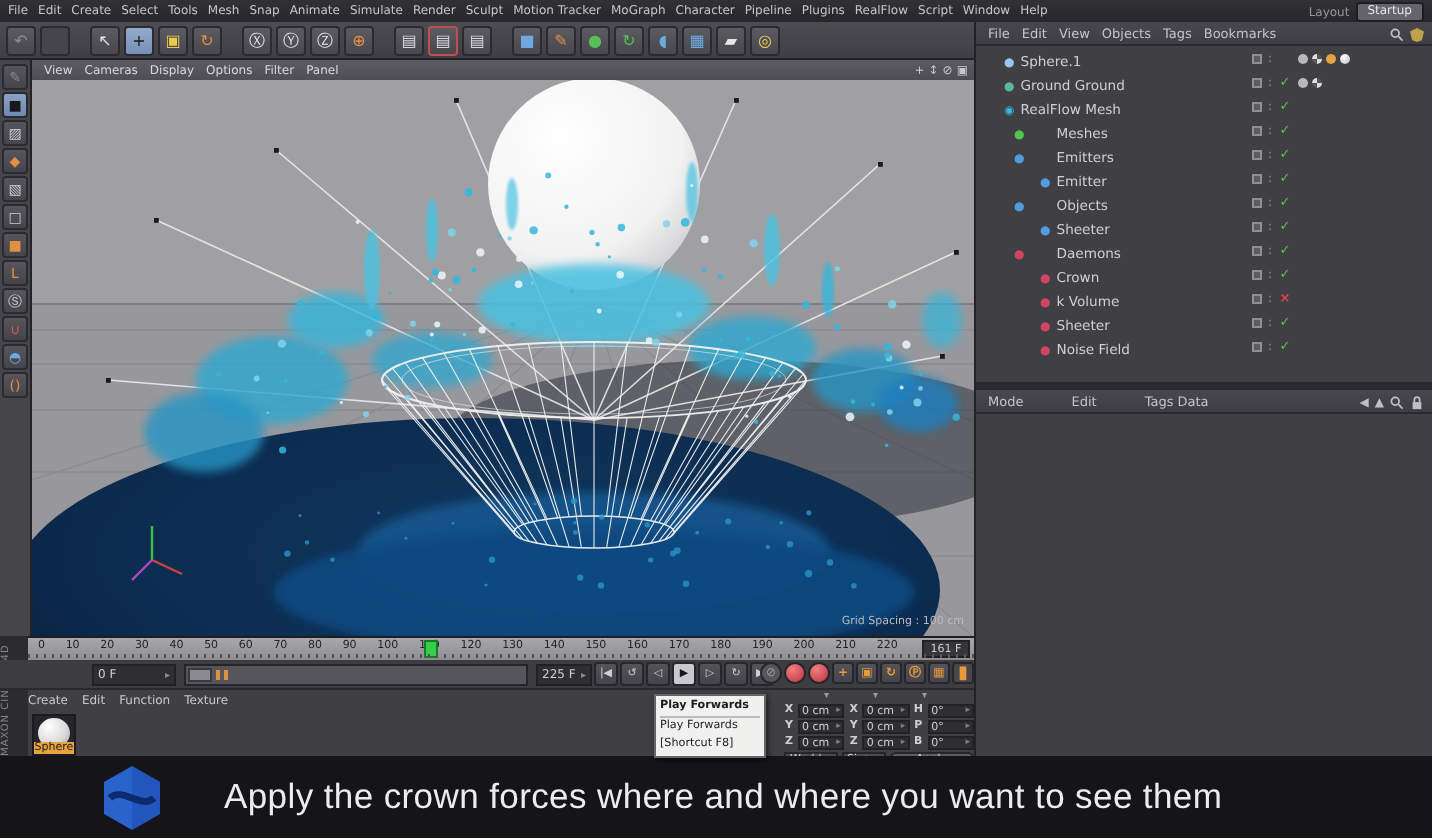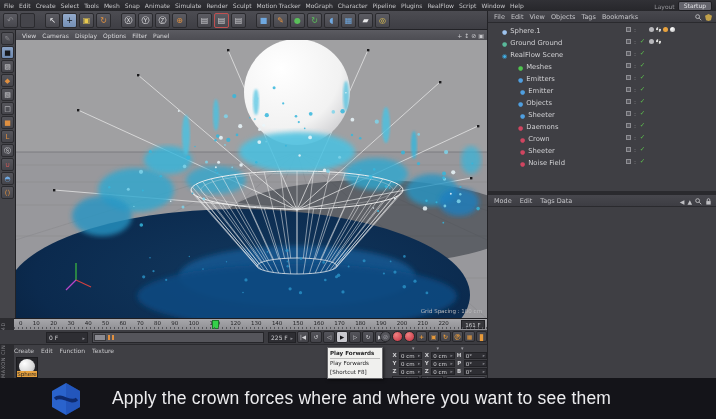--- a/index.html
+++ b/index.html
@@ -72,21 +72,21 @@
   .co-v .car{color:#808086;font-size:4.5px;}
   .co-foot{display:flex;gap:2px;margin-top:1px;height:8px;}
   .co-dd{background:#4a4a51;border:1px solid #26262a;height:8px;line-height:7px;padding:0 2px;box-sizing:border-box;display:flex;gap:2px;align-items:center;}
   .co-apply{flex:1;background:linear-gradient(#5e5e66,#4c4c54);border:1px solid #26262a;border-radius:3px;text-align:center;line-height:7px;color:#d6d6da;}
   
   .rpanel{position:absolute;left:487px;top:11px;width:229px;height:367px;background:#3f3f44;border-left:1px solid #232327;box-sizing:border-box;}
   .om-header,.am-header{height:12px;background:linear-gradient(#47474d,#3d3d43);border-bottom:1px solid #2a2a2e;display:flex;align-items:center;gap:6px;padding-left:6px;font-size:6.5px;color:#c4c4c8;box-sizing:border-box;position:relative;}
   .hdr-icons{position:absolute;right:4px;top:0;height:12px;display:flex;align-items:center;gap:3px;color:#c0c0c4;font-size:6px;}
   .om-rows{height:168px;overflow:hidden;}
   .om-row{height:12px;display:flex;align-items:flex-end;font-size:6.8px;color:#d0d0d3;position:relative;}
-  .ind0{padding-left:14px;} .ind1{padding-left:30px;} .ind2{padding-left:32px;}
+  .ind0{padding-left:14px;} .ind1{padding-left:19px;gap:13px;} .ind2{padding-left:32px;}
   .obj-icon{font-size:6px;margin-right:3px;}
   .c-bluel{color:#9ec3ee;} .c-teal{color:#59b89a;} .c-rf{color:#3fb0e8;} .c-green{color:#4fc44f;} .c-blue{color:#4f9fe0;} .c-red{color:#d04560;}
   .row-ctrl{position:absolute;left:138px;top:0;height:12px;display:flex;align-items:center;gap:3px;}
   .om-check{width:5px;height:5px;background:#5a5a60;border:1px solid #8f8f94;box-sizing:border-box;}
   .om-dots{color:#8f8f94;font-size:6px;}
   .om-state{width:7px;text-align:center;font-size:6.5px;font-weight:bold;}
   .om-state.on{color:#5dc24d;} .om-state.off{color:#e04545;}
   .om-tags{display:flex;gap:2px;align-items:center;}
   .om-tags i{width:5px;height:5px;border-radius:50%;display:block;}
   .om-tags .t1{background:#b8b8bc;} .om-tags .t2{background:repeating-conic-gradient(#555 0 25%,#ddd 0 50%);} .om-tags .t3{background:#e8a23e;} .om-tags .t4{background:radial-gradient(circle at 35% 30%,#fff,#bbb);}
@@ -625,21 +625,21 @@
             <span class="om-state on">✓</span>
             <span class="om-tags tags-b">
               <i class="t1"></i>
               <i class="t2"></i>
             </span>
           </span>
         </div>
 
         <div class="om-row ind0">
           <span class="obj-icon c-rf">◉</span>
-          <span class="obj-label">RealFlow Scene</span>
+          <span class="obj-label">RealFlow Mesh</span>
           <span class="row-ctrl">
             <span class="om-check"></span>
             <span class="om-dots">:</span>
             <span class="om-state on">✓</span>
 
           </span>
         </div>
 
         <div class="om-row ind1">
           <span class="obj-icon c-green">●</span>
@@ -711,20 +711,30 @@
           <span class="obj-icon c-red">●</span>
           <span class="obj-label">Crown</span>
           <span class="row-ctrl">
             <span class="om-check"></span>
             <span class="om-dots">:</span>
             <span class="om-state on">✓</span>
 
           </span>
         </div>
 
+        <div class="om-row ind2">
+          <span class="obj-icon c-red">●</span>
+          <span class="obj-label">k Volume</span>
+          <span class="row-ctrl">
+            <span class="om-check"></span>
+            <span class="om-dots">:</span>
+            <span class="om-state off">×</span>
+
+          </span>
+        </div>
 
         <div class="om-row ind2">
           <span class="obj-icon c-red">●</span>
           <span class="obj-label">Sheeter</span>
           <span class="row-ctrl">
             <span class="om-check"></span>
             <span class="om-dots">:</span>
             <span class="om-state on">✓</span>
 
           </span>
@@ -737,21 +747,21 @@
             <span class="om-check"></span>
             <span class="om-dots">:</span>
             <span class="om-state on">✓</span>
 
           </span>
         </div>
 
       </div>
     <div class="panel-gap"></div>
     <div class="am-header">
-      <span style="display:flex;gap:8px;">
+      <span style="display:flex;gap:24px;">
 
       <span class="menu-item">Mode</span>
           <span class="menu-item">Edit</span>
           <span class="menu-item">Tags Data</span>
         </span>
       <span class="hdr-icons">
         <span>◀</span>
         <span>▲</span>
         <svg width="7" height="7" viewBox="0 0 8 8">
             <circle cx="3" cy="3" r="2.2" fill="none" stroke="#c0c0c4" stroke-width="1"></circle>

